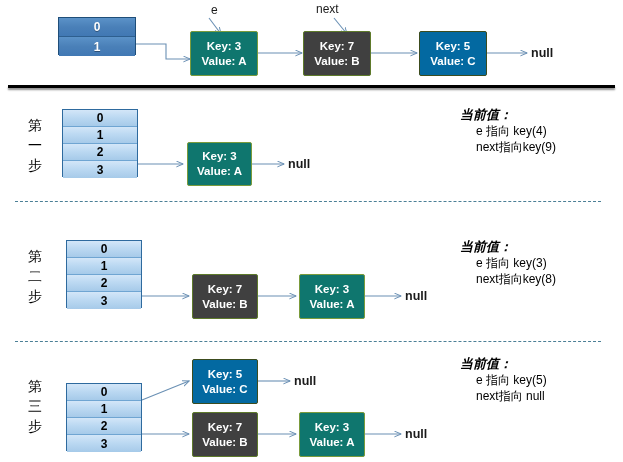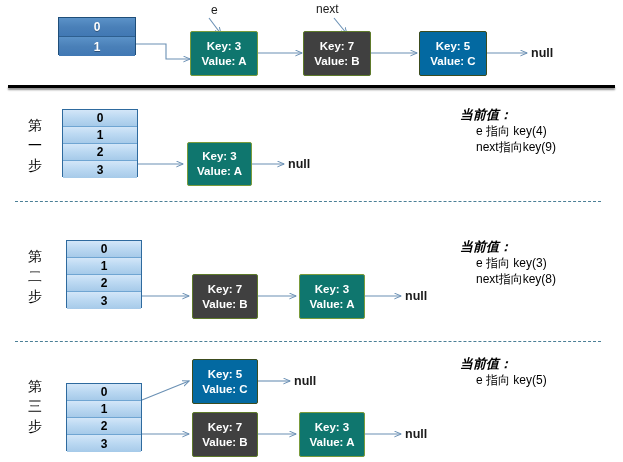--- a/index.html
+++ b/index.html
@@ -291,15 +291,16 @@
   </div>
   <div class="node light" style="left:299px; top:412px; width:66px; height:45px;">
     <span class="ln">Key: 3</span>
     <span class="ln">Value: A</span>
   </div>
   <div class="null-label" style="left:405px; top:427px;">null</div>
 
   <div class="note" style="left:460px; top:355px;">
     <div class="note-title">当前值：</div>
     <div class="note-line">e 指向 key(5)</div>
+    <div class="note-line">next指向 null</div>
   </div>
 
 </div>
 
 </body></html>

